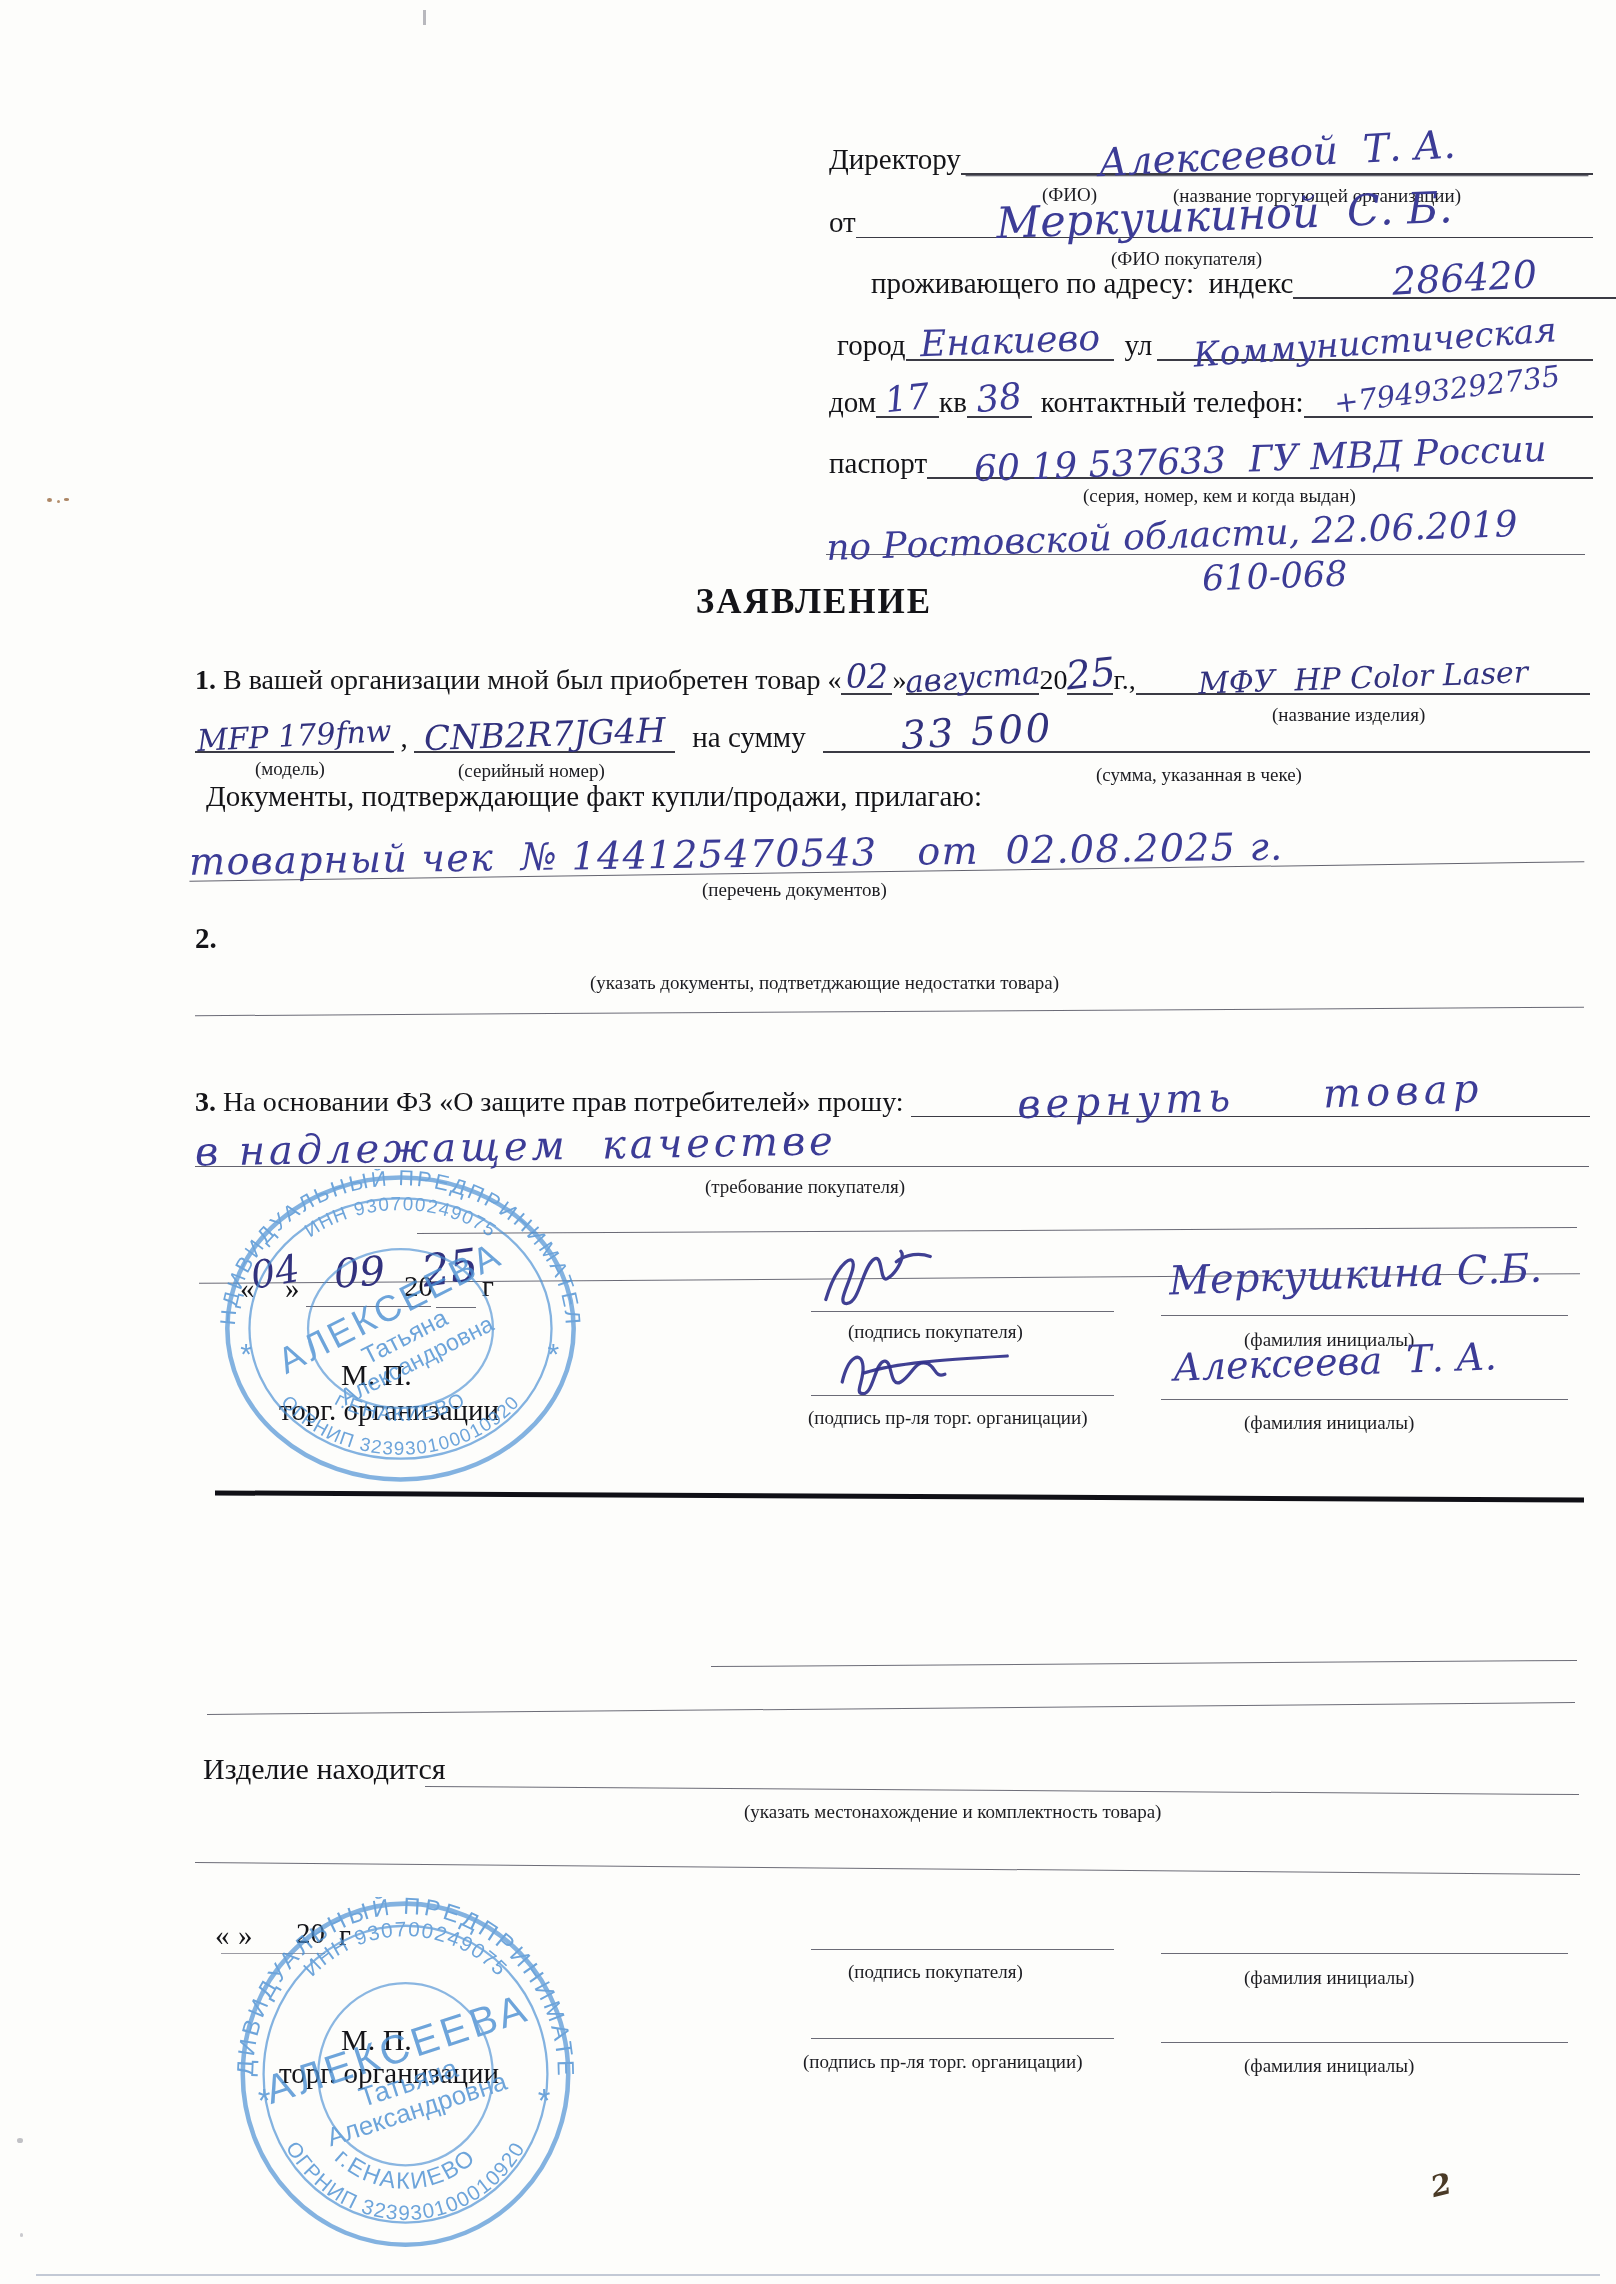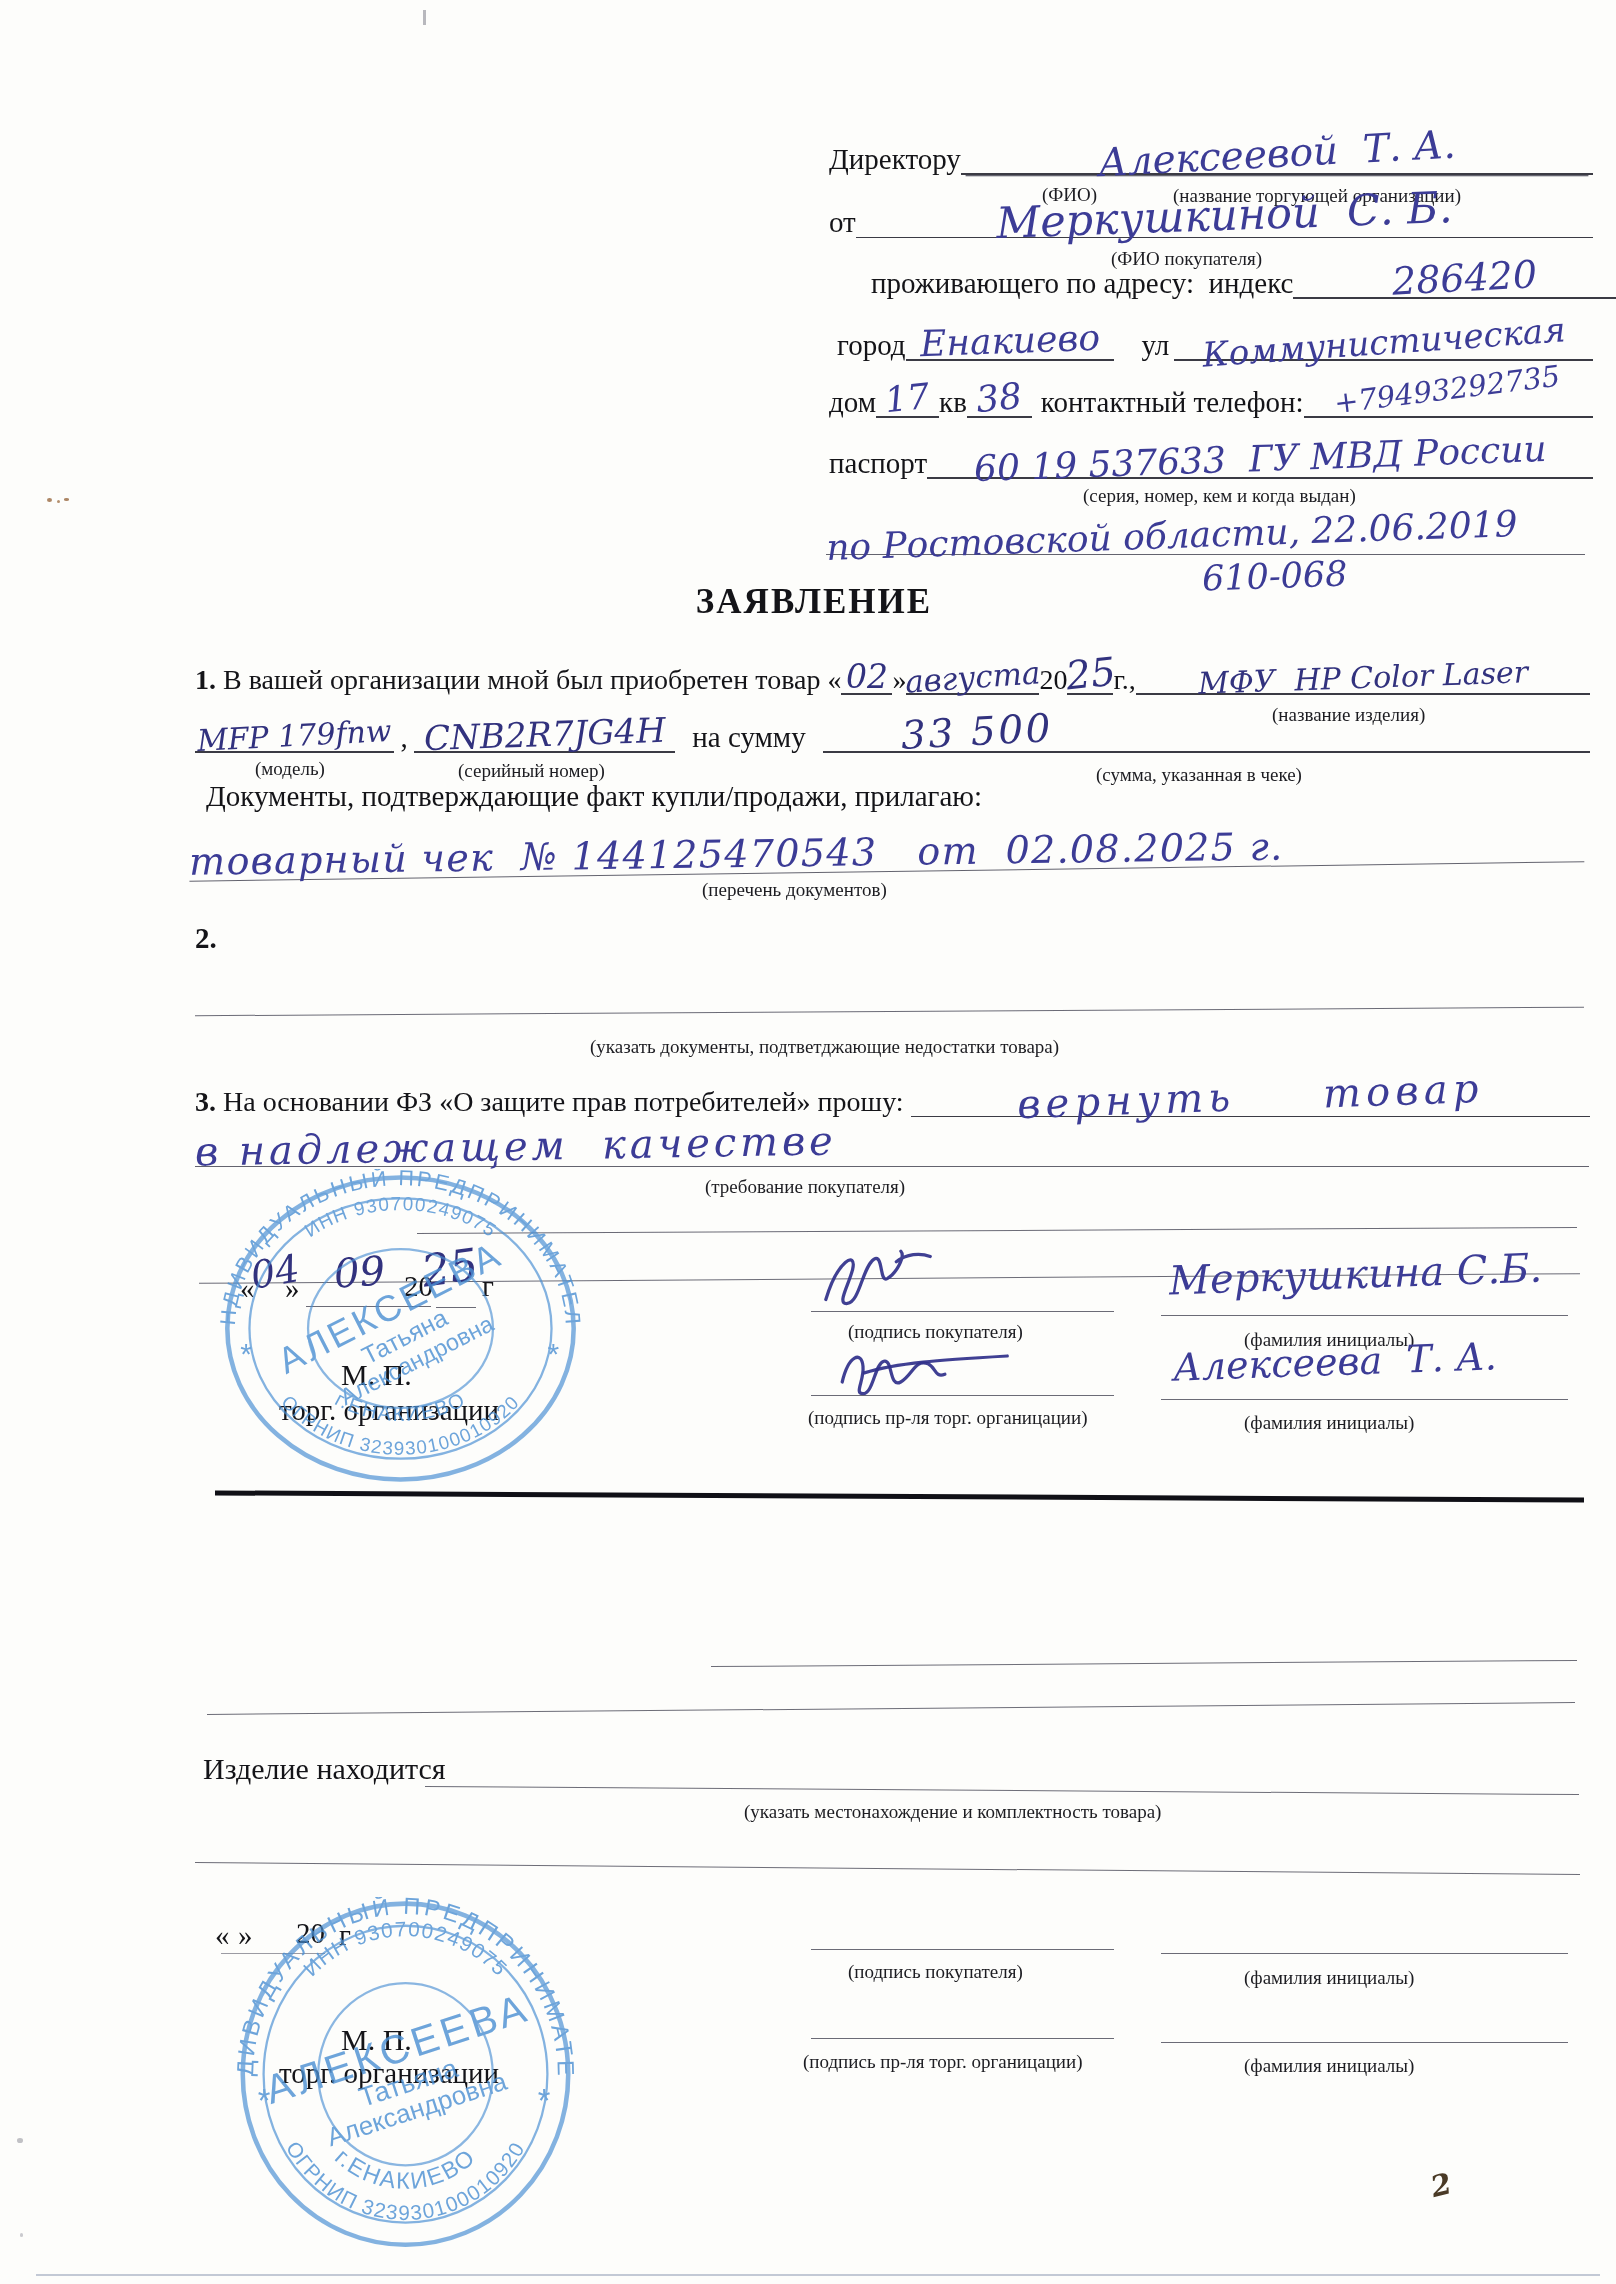--- a/index.html
+++ b/index.html
@@ -46,21 +46,21 @@
   <span class="pos sub" style="left:1111px;top:248px;">(ФИО покупателя)</span>
 
   <div class="pos row" style="left:871px;top:255px;width:764px;height:44px;justify-content:flex-end;">
     <span class="pr">проживающего по адресу:  индекс</span>
     <span class="slot grow" style="height:43px;"><span class="hw" style="font-size:38px;transform:rotate(-3deg);">286420</span></span>
   </div>
 
   <div class="pos row" style="left:837px;top:315px;width:756px;height:46px;">
     <span class="pr">город</span>
     <span class="slot" style="height:44px;width:208px;"><span class="hw" style="font-size:36px;transform:rotate(-2deg);">Енакиево</span></span>
-    <span class="pr" style="margin-left:28px;">ул</span>
+    <span class="pr" style="margin-left:11px;">ул</span>
     <span class="slot grow" style="height:44px;margin-left:5.2px;"><span class="hw" style="font-size:34px;transform:rotate(-4deg);">Коммунистическая</span></span>
   </div>
 
   <div class="pos row" style="left:829px;top:374px;width:764px;height:44px;">
     <span class="pr">дом</span>
     <span class="slot" style="height:43px;width:63px;"><span class="hw" style="font-size:35px;transform:rotate(-6deg);">17</span></span>
     <span class="pr" style="">кв</span>
     <span class="slot" style="height:43px;width:65px;"><span class="hw" style="font-size:36px;transform:rotate(-6deg);">38</span></span>
     <span class="pr" style="margin-left:9px;">контактный телефон:</span>
     <span class="slot grow" style="height:43px;"><span class="hw" style="font-size:29px;transform:rotate(-7deg) translateY(-11.7px);">+79493292735</span></span>
@@ -107,21 +107,21 @@
 
   <div class="pos row" style="left:189px;top:816px;width:1395px;height:56px;transform:rotate(-0.8deg);">
     <span class="slot thin grow" style="height:55px;justify-content:flex-start;"><span class="hw" style="font-size:38px;letter-spacing:1.3px;">товарный чек  № 144125470543   от  02.08.2025 г.</span></span>
   </div>
   <span class="pos sub" style="left:702px;top:879px;">(перечень документов)</span>
 
   <div class="pos row" style="left:195px;top:922px;width:1395px;">
     <span class="pr b">2.</span>
   </div>
   <div class="rule" style="left:195px;top:1011px;width:1389px;transform:rotate(-0.35deg);"></div>
-  <span class="pos sub" style="left:590px;top:1036px;">(указать документы, подтветджающие недостатки товара)</span>
+  <span class="pos sub" style="left:590px;top:972px;">(указать документы, подтветджающие недостатки товара)</span>
 
   <div class="pos row" style="left:195px;top:1067px;width:1395px;height:50px;">
     <span class="pr43 b">3.</span>
     <span class="pr43"> На основании ФЗ «О защите прав потребителей» прошу: </span>
     <span class="slot grow" style="height:47px;border-bottom-width:1.3px;"><span class="hw" style="font-size:40px;letter-spacing:5.2px;word-spacing:26px;transform:rotate(-2deg);">вернуть  товар</span></span>
   </div>
   <div class="pos row" style="left:195px;top:1114px;width:1394px;height:53px;">
     <span class="slot thin grow" style="height:52px;justify-content:flex-start;"><span class="hw" style="font-size:40px;letter-spacing:3.9px;transform:rotate(-1deg);">в надлежащем  качестве</span></span>
   </div>
   <span class="pos sub" style="left:705px;top:1176px;">(требование покупателя)</span>

